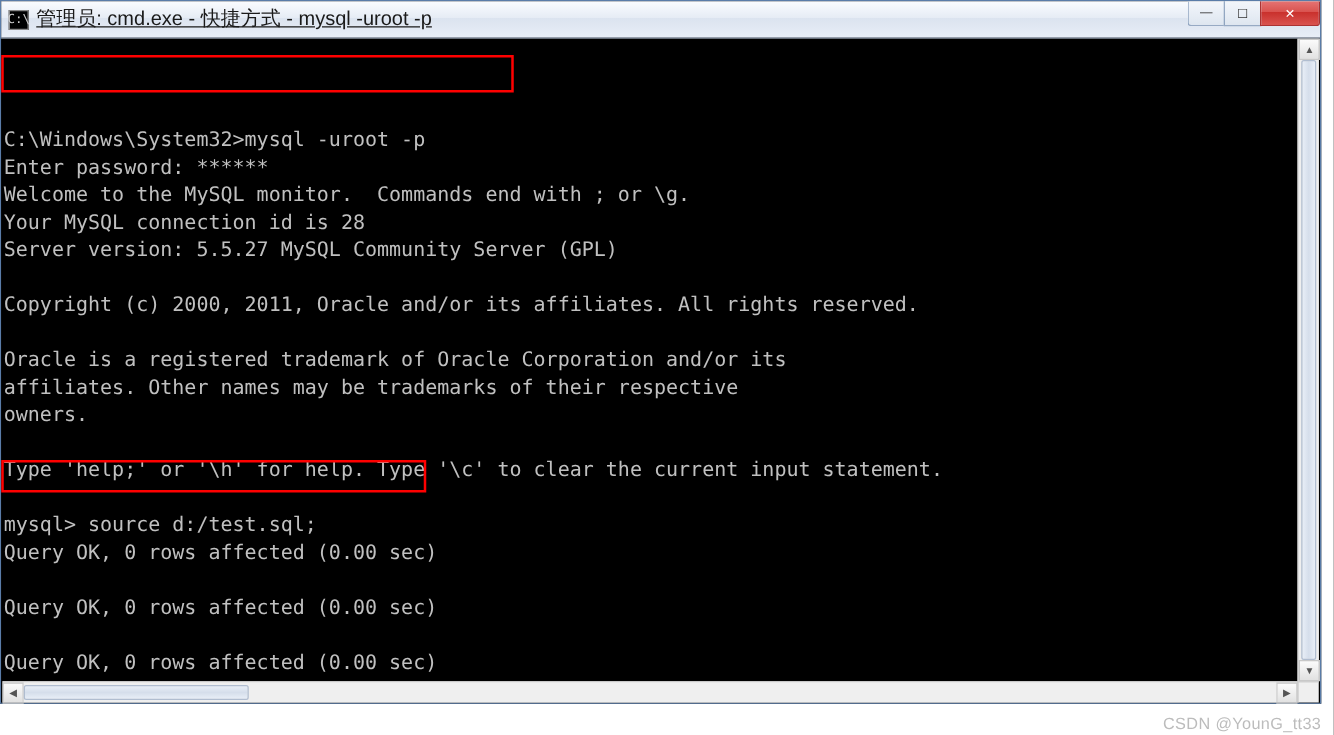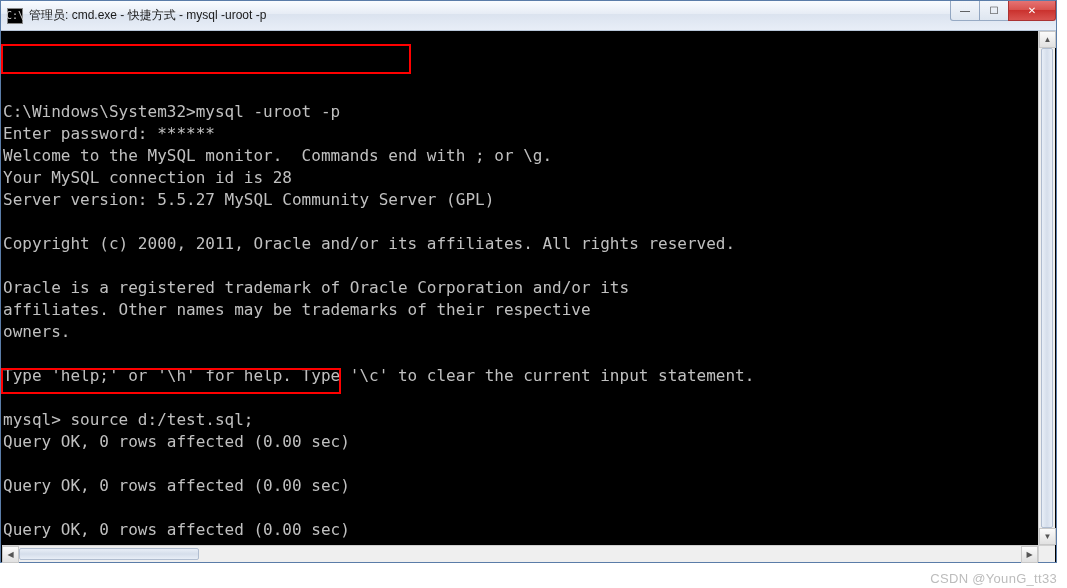--- a/index.html
+++ b/index.html
@@ -34,23 +34,24 @@
       width: 16px; height: 16px;
       margin-right: 6px;
       display: flex; align-items: center; justify-content: center;
       font-size: 10px;
       background: #000;
       color: #ccc;
       font-family: monospace;
       border: 1px solid #888;
     }
     .titlebar-text {
-      font-size: 12px;
+      font-size: 16px;
       color: #1a1a1a;
       flex: 1;
+      text-decoration: underline;
     }
     .win-controls {
       display: flex;
       gap: 0;
       position: absolute;
       right: 0;
       top: 0;
     }
     .win-btn {
       width: 30px; height: 20px;

